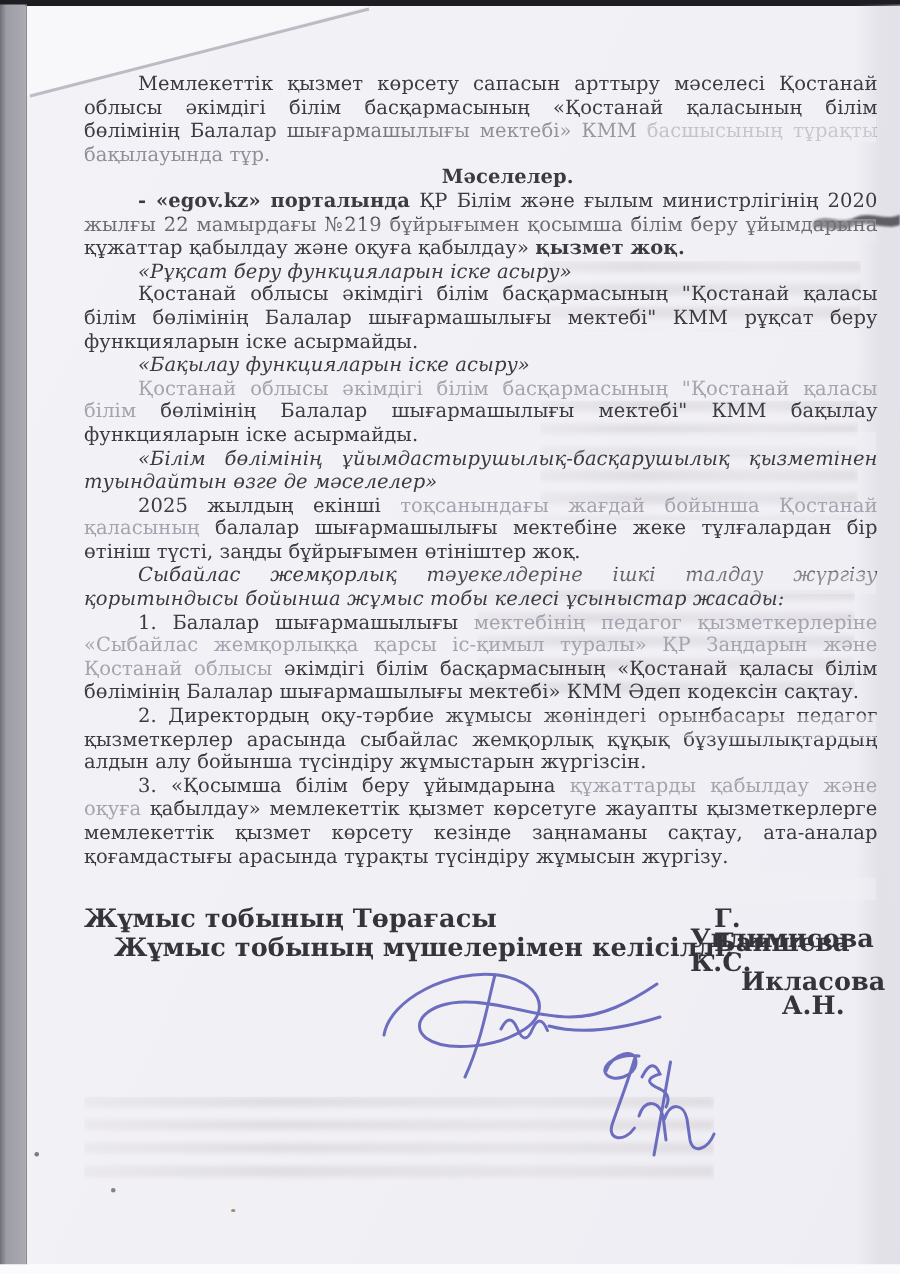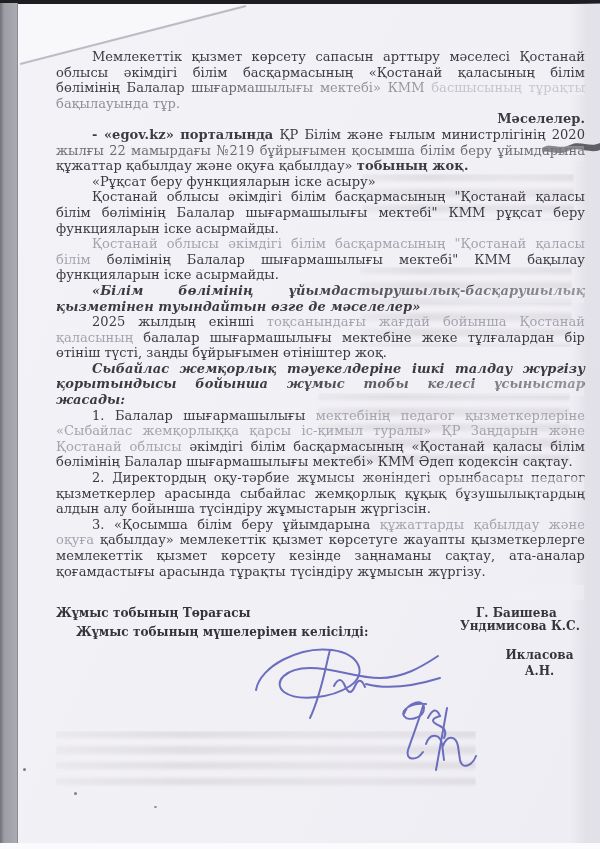--- a/index.html
+++ b/index.html
@@ -22,27 +22,27 @@
     background:linear-gradient(115deg,#f3f2f7 0%,#f1f0f5 55%,#eeedf3 100%);}
   
   .fold{position:absolute;left:18px;top:4px;width:230px;height:64px;pointer-events:none;}
   
   .content{
     position:absolute;left:56px;top:49px;width:529px;
     font-size:13px;line-height:15.6px;color:#3c3b42;
     text-align:justify;letter-spacing:.05px;
   }
   .content p{margin:0;text-indent:36px;}
-  .h-center{margin:16px 0 0 0;text-align:right;font-weight:bold;text-indent:0;}
-  .h-quote{margin:15px 0 0 0;text-indent:36px;}
-  .h-quote-bold{margin:15px 0 0 0;font-style:italic;font-weight:bold;text-indent:36px;}
+  .h-center{margin:16px 0 0 0;text-align:center;font-weight:bold;text-indent:0;}
+  .h-quote{margin:15px 0 0 0;font-style:italic;text-indent:36px;}
+  .h-quote-bold{margin:15px 0 0 0;font-style:italic;font-weight:normal;text-indent:36px;}
   .fade-text{color:#918f9a;}
   .fade-text-light{color:#a5a3ae;}
   
-  .footer{position:relative;margin-top:27px;font-weight:bold;font-size:12px;color:#35343b;height:60px;text-align:left;}
+  .footer{position:relative;margin-top:27px;font-weight:bold;font-size:17px;color:#35343b;height:60px;text-align:left;}
   .footer .row1-label{position:absolute;left:0;top:0;}
   .footer .row1-name{position:absolute;left:420px;top:0;}
   .footer .row2-label{position:absolute;left:0;top:19px;margin-left:20px;}
   .footer .row2-name1{position:absolute;left:404px;top:13px;}
   .footer .row2-name2{position:absolute;left:438px;top:42px;text-align:center;}
   
   .bleed{position:absolute;pointer-events:none;
     background:repeating-linear-gradient(to bottom,rgba(152,142,146,.20) 0 7px,rgba(0,0,0,0) 7px 15.5px);
     filter:blur(1.6px);
     -webkit-mask-image:linear-gradient(to right,rgba(0,0,0,.4),rgba(0,0,0,.9) 30%,rgba(0,0,0,.55) 70%,rgba(0,0,0,.85));
@@ -70,25 +70,26 @@
   <div class="bleed" style="left:362px;top:174px;width:212px;height:47px;"></div>
   <div class="bleed" style="left:360px;top:267px;width:212px;height:80px;"></div>
   <div class="bleed" style="left:318px;top:393px;width:252px;height:72px;"></div>
   <div class="bleed" style="left:56px;top:731px;width:420px;height:58px;"></div>
 
   <div class="content">
     <p><span>Мемлекеттік қызмет көрсету сапасын арттыру мәселесі Қостанай облысы әкімдігі білім басқармасының «Қостанай қаласының білім бөлімінің Балалар шығармашылығы мектебі» КММ </span><span class="fade-text">басшысының тұрақты бақылауында тұр.</span></p>
 
     <p class="h-center">Мәселелер.</p>
 
-    <p><b>- «egov.kz» порталында</b><span> ҚР Білім және ғылым министрлігінің 2020 жылғы 22 мамырдағы №219 бұйрығымен қосымша білім беру ұйымдарына құжаттар қабылдау және оқуға қабылдау» </span><b>тобының жоқ.</b></p>
+    <p><b>- «egov.kz» порталында</b><span> ҚР Білім және ғылым министрлігінің 2020 жылғы 22 мамырдағы №219 бұйрығымен қосымша білім беру ұйымдарына құжаттар қабылдау және оқуға қабылдау» </span><b>қызмет жоқ.</b></p>
 
     <p class="h-quote">«Рұқсат беру функцияларын іске асыру»</p>
     <p>Қостанай облысы әкімдігі білім басқармасының "Қостанай қаласы білім бөлімінің Балалар шығармашылығы мектебі" КММ рұқсат беру функцияларын іске асырмайды.</p>
 
+    <p class="h-quote">«Бақылау функцияларын іске асыру»</p>
     <p><span class="fade-text-light">Қостанай облысы әкімдігі білім басқармасының "Қостанай қаласы білім</span><span> бөлімінің Балалар шығармашылығы мектебі" КММ бақылау функцияларын іске асырмайды.</span></p>
 
     <p class="h-quote-bold">«Білім бөлімінің ұйымдастырушылық-басқарушылық қызметінен туындайтын өзге де мәселелер»</p>
     <p><span>2025 жылдың екінші </span><span class="fade-text-light">тоқсанындағы жағдай бойынша Қостанай қаласының</span><span> балалар шығармашылығы мектебіне жеке тұлғалардан бір өтініш түсті, заңды бұйрығымен өтініштер жоқ.</span></p>
 
     <p class="h-quote-bold">Сыбайлас жемқорлық тәуекелдеріне ішкі талдау жүргізу қорытындысы бойынша жұмыс тобы келесі ұсыныстар жасады:</p>
 
     <p><span>1. Балалар шығармашылығы </span><span class="fade-text-light">мектебінің педагог қызметкерлеріне «Сыбайлас жемқорлыққа қарсы іс-қимыл туралы» ҚР Заңдарын және Қостанай облысы</span><span> әкімдігі білім басқармасының «Қостанай қаласы білім бөлімінің Балалар шығармашылығы мектебі» КММ Әдеп кодексін сақтау.</span></p>
     <p>2. Директордың оқу-тәрбие жұмысы жөніндегі орынбасары педагог қызметкерлер арасында сыбайлас жемқорлық құқық бұзушылықтардың алдын алу бойынша түсіндіру жұмыстарын жүргізсін.</p>
     <p><span>3. «Қосымша білім беру ұйымдарына </span><span class="fade-text-light">құжаттарды қабылдау және оқуға</span><span> қабылдау» мемлекеттік қызмет көрсетуге жауапты қызметкерлерге мемлекеттік қызмет көрсету кезінде заңнаманы сақтау, ата-аналар қоғамдастығы арасында тұрақты түсіндіру жұмысын жүргізу.</span></p>

